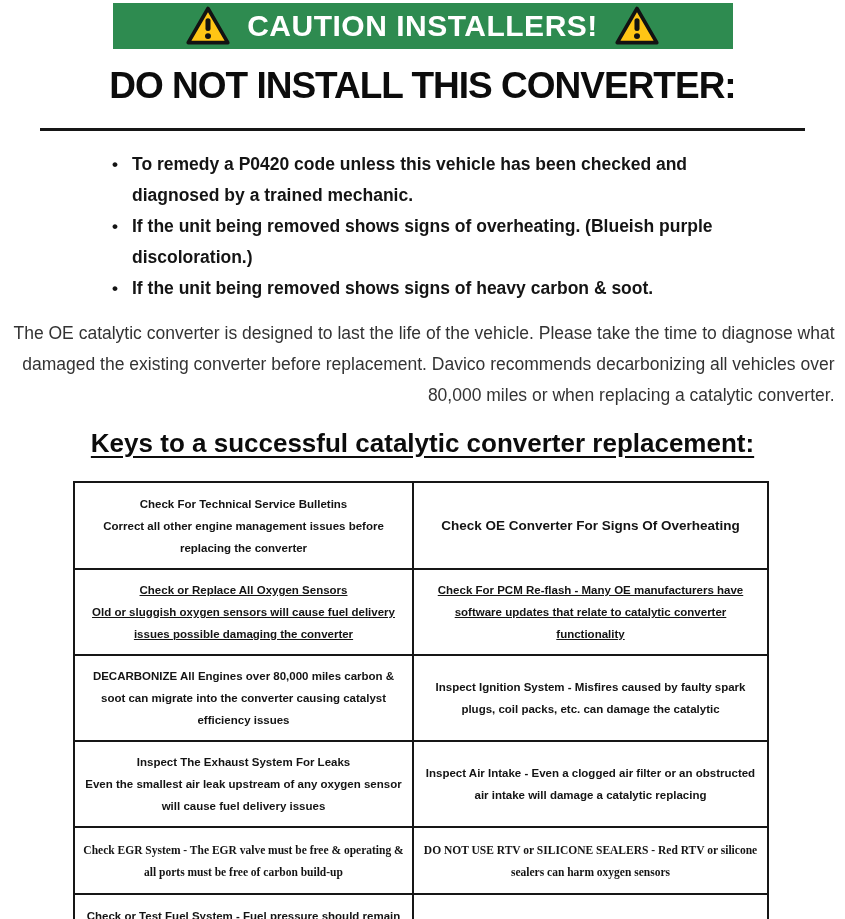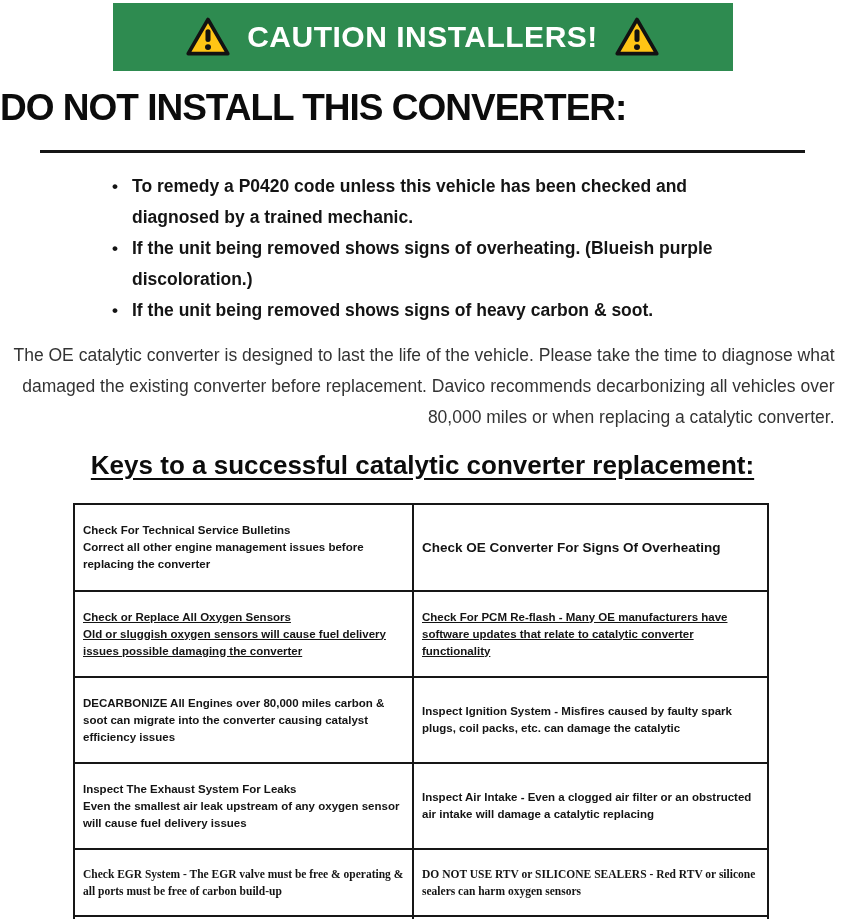--- a/index.html
+++ b/index.html
@@ -16,39 +16,40 @@
     position: relative;
     width: 845px;
     height: 919px;
     background: #ffffff;
   }
 
   
   .banner {
     margin: 3px auto 0 auto;
     width: 620px;
-    height: 68px;
+    height: 46px;
     background: #2E8B50;
     display: flex;
     align-items: center;
     justify-content: center;
     gap: 16px;
   }
   .banner-text {
     color: #ffffff;
     font-size: 30px;
     font-weight: 800;
     letter-spacing: 0.5px;
     white-space: nowrap;
   }
   .warn-icon { width: 46px; height: 42px; display: block; }
 
   
   .main-title {
     margin: 16px 0 0 0;
+    text-align: center;
     font-size: 37px;
     font-weight: 800;
     letter-spacing: -1px;
     color: #0c0c0c;
   }
 
   .divider {
     width: 765px;
     height: 3px;
     background: #161616;
@@ -103,24 +104,25 @@
 
   
   table.keys-table {
     border-collapse: collapse;
     table-layout: fixed;
     margin: 22px 0 0 73px;
     width: 694px;
   }
   .keys-table td {
     border: 2px solid #161616;
+    text-align: center;
     vertical-align: middle;
     font-size: 11.5px;
     font-weight: 700;
-    line-height: 17px;
+    line-height: 22px;
     padding: 4px 8px;
     color: #141414;
     white-space: pre-line;
   }
   .keys-table col.c-left  { width: 339px; }
   .keys-table col.c-right { width: 355px; }
   .keys-table tr.r1 td { height: 77px; }
   .keys-table tr.r2 td { height: 76px; text-decoration: underline; }
   .keys-table tr.r3 td { height: 76px; }
   .keys-table tr.r4 td { height: 76px; }

